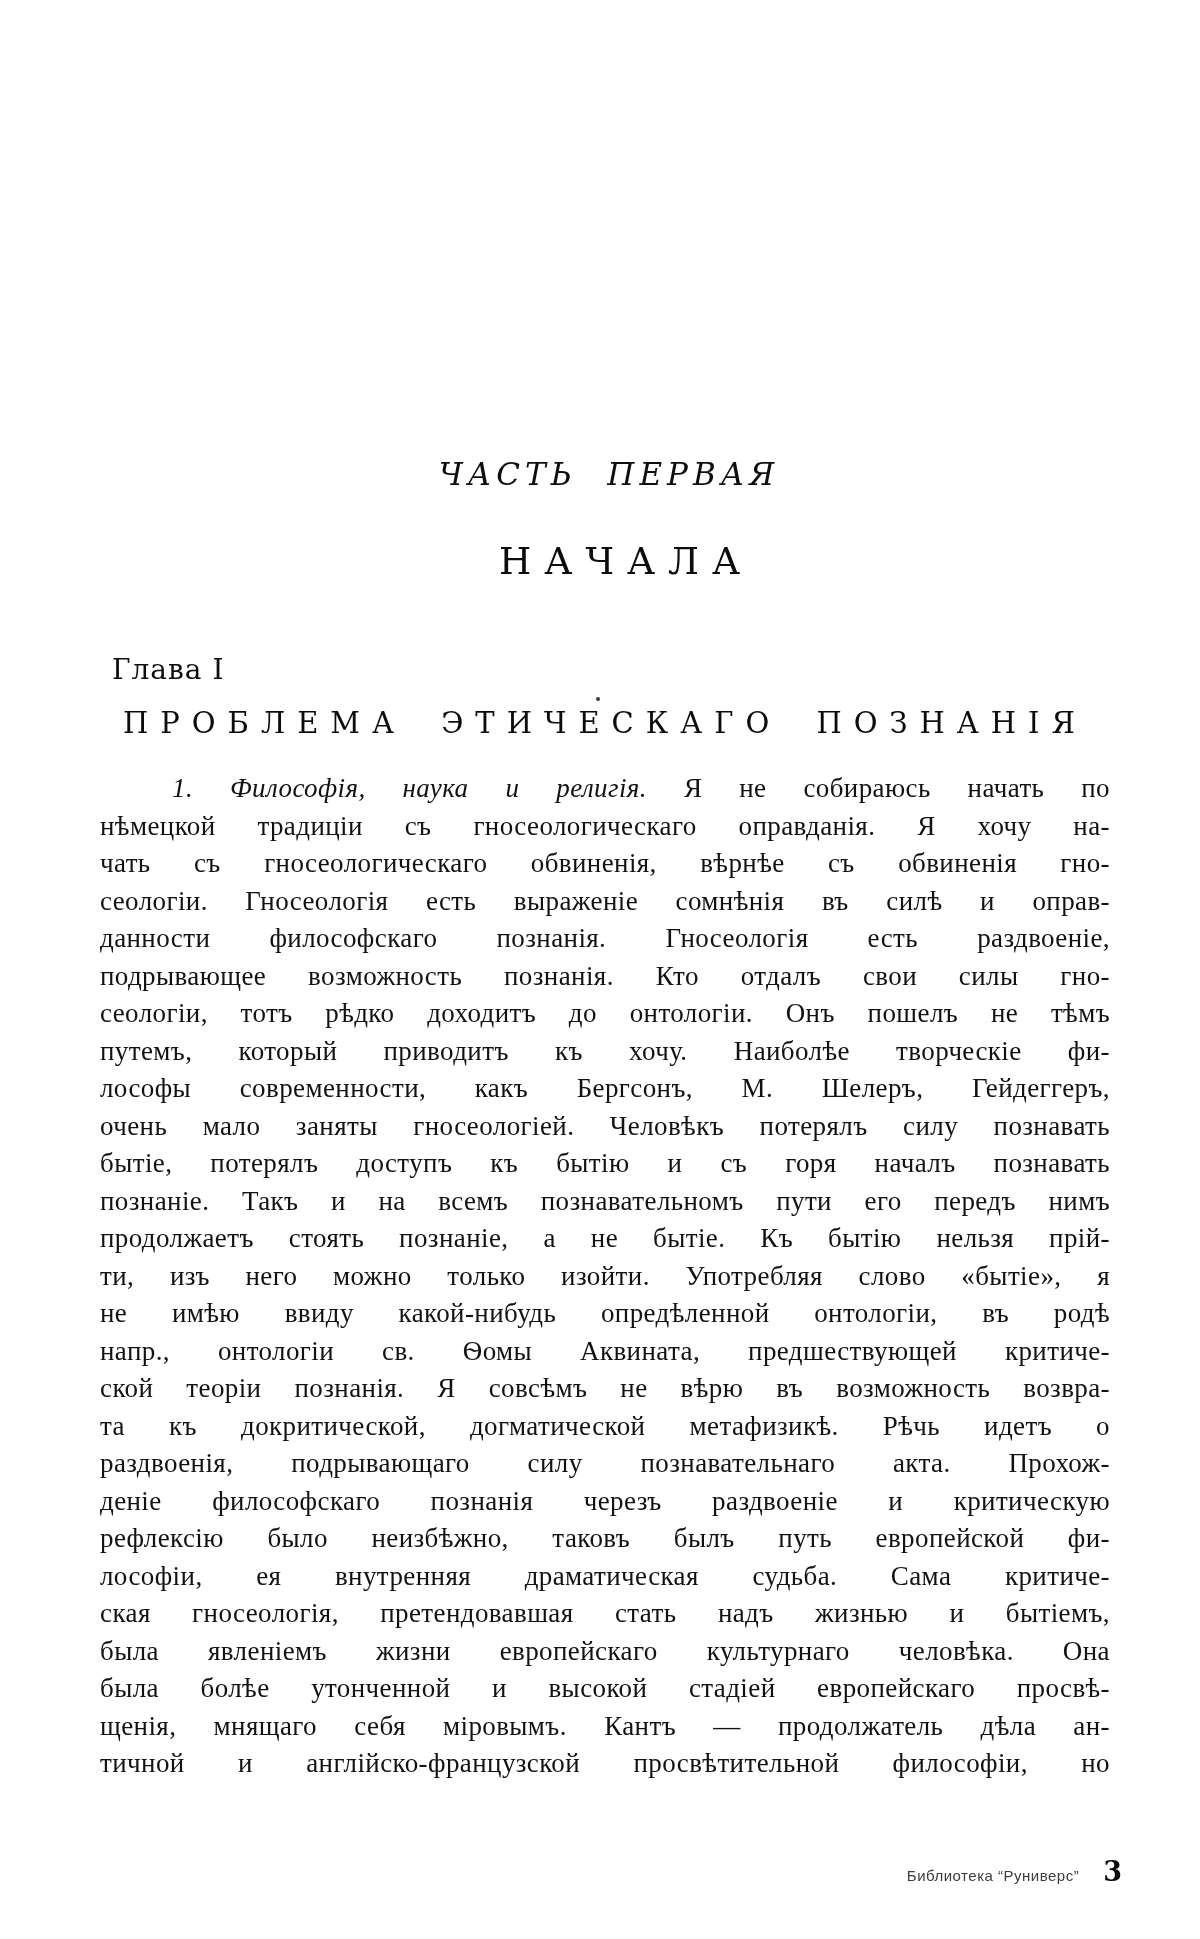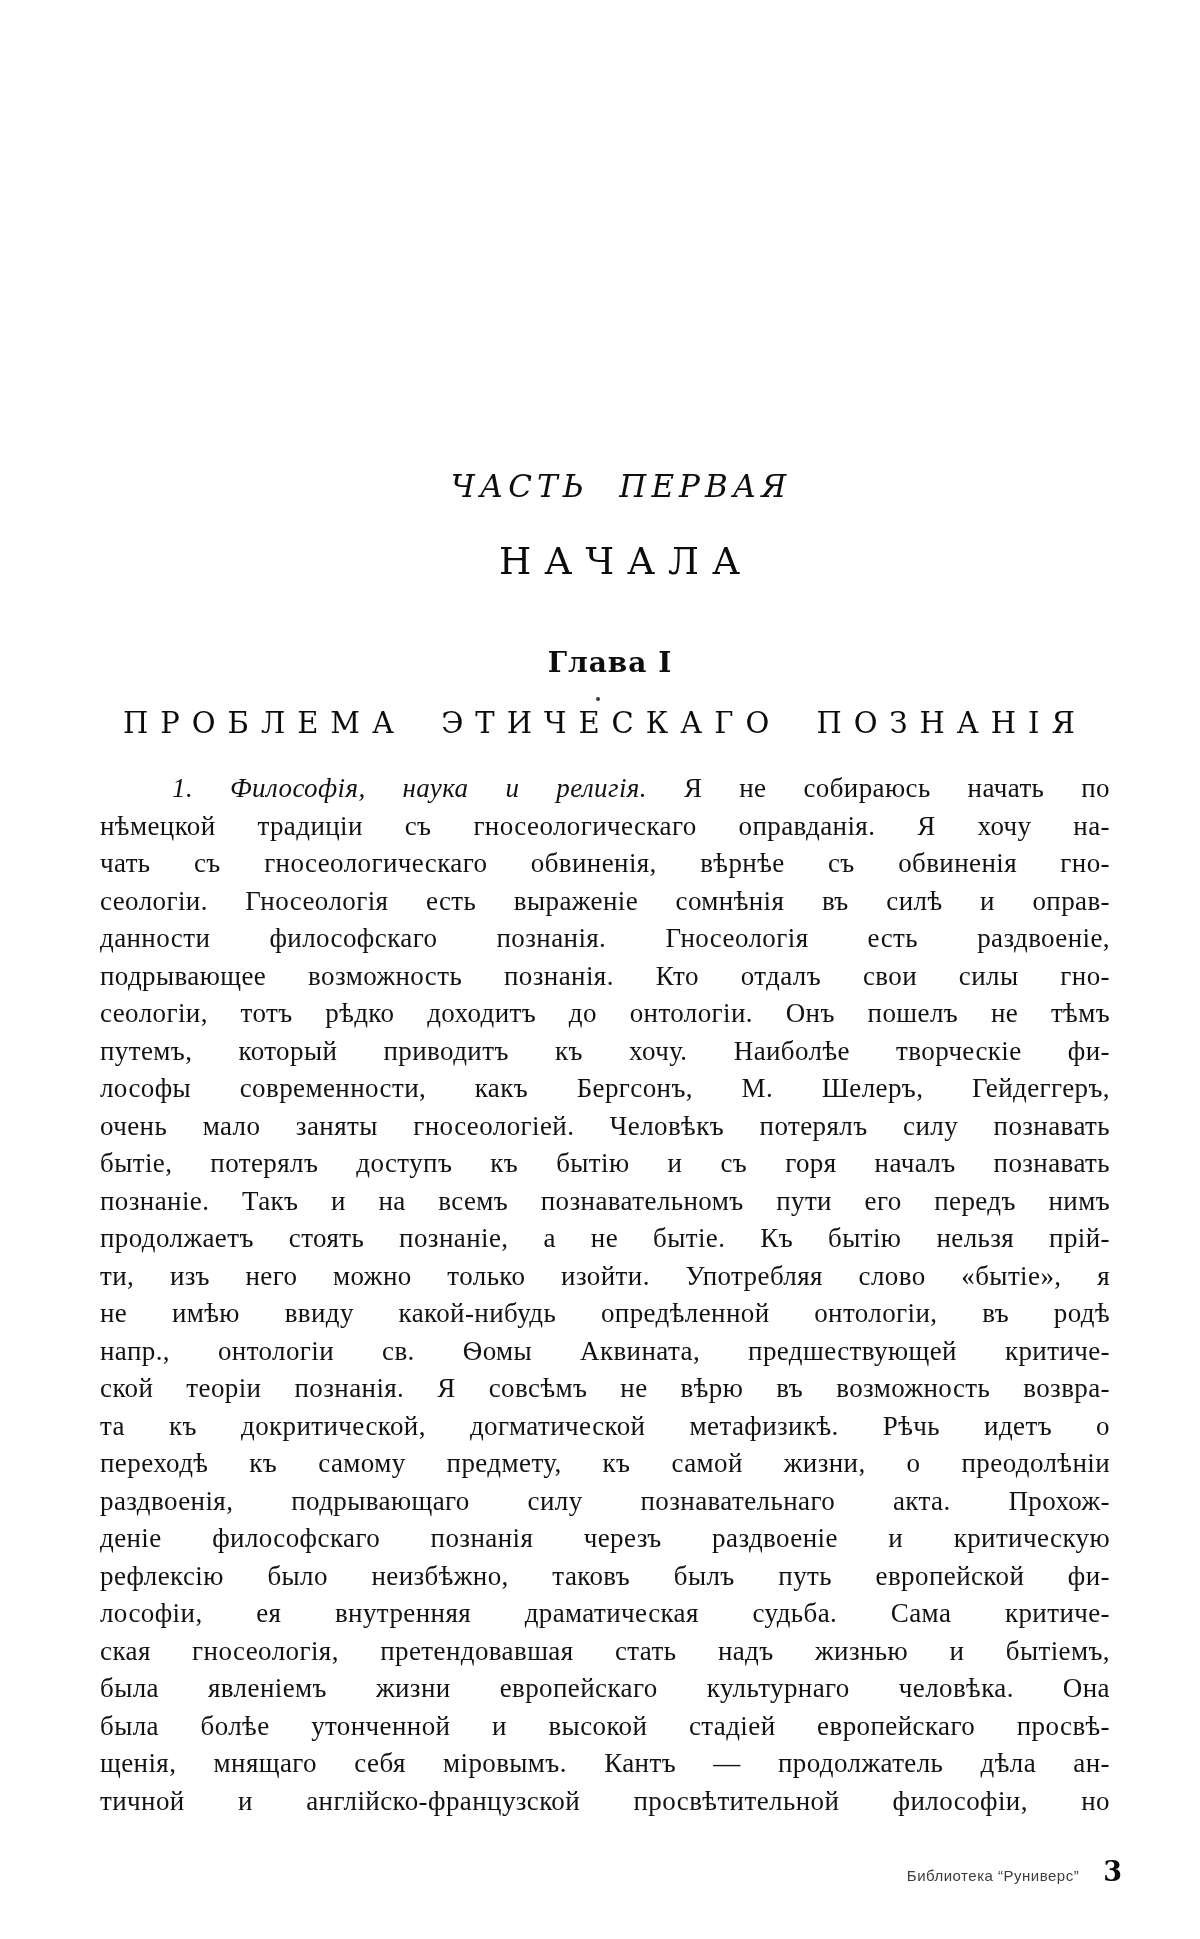--- a/index.html
+++ b/index.html
@@ -14,21 +14,21 @@
     background: #ffffff;
     color: #101010;
     font-family: "DejaVu Serif", serif;
     overflow: hidden;
   }
   .part-label {
     position: absolute;
     top: 452px;
     left: 100px;
     width: 1010px;
-    margin: 16px;
+    margin: 4px;
     text-align: center;
     font-style: italic;
     font-weight: normal;
     font-size: 31px;
     letter-spacing: 5px;
     word-spacing: 16px;
     color: #0e0e0e;
   }
   .part-title {
     position: absolute;
@@ -40,23 +40,23 @@
     font-weight: normal;
     font-size: 37px;
     letter-spacing: 13px;
     color: #0c0c0c;
   }
   .chapter-label {
     position: absolute;
     top: 641px;
     left: 100px;
     width: 1010px;
-    margin: 5px;
-    text-align: center;
-    font-weight: bold;
+    margin: 12px;
+    text-align: left;
+    font-weight: normal;
     font-size: 28px;
     letter-spacing: 1px;
     color: #0e0e0e;
   }
   .ink-dot {
     position: absolute;
     top: 697px;
     left: 596px;
     width: 4px;
     height: 4px;
@@ -155,21 +155,20 @@
       <div class="line">лософы современности, какъ Бергсонъ, М. Шелеръ, Гейдеггеръ,</div>
       <div class="line">очень мало заняты гносеологіей. Человѣкъ потерялъ силу познавать</div>
       <div class="line">бытіе, потерялъ доступъ къ бытію и съ горя началъ познавать</div>
       <div class="line">познаніе. Такъ и на всемъ познавательномъ пути его передъ нимъ</div>
       <div class="line">продолжаетъ стоять познаніе, а не бытіе. Къ бытію нельзя прій-</div>
       <div class="line">ти, изъ него можно только изойти. Употребляя слово «бытіе», я</div>
       <div class="line">не имѣю ввиду какой-нибудь опредѣленной онтологіи, въ родѣ</div>
       <div class="line">напр., онтологіи св. Ѳомы Аквината, предшествующей критиче-</div>
       <div class="line">ской теоріи познанія. Я совсѣмъ не вѣрю въ возможность возвра-</div>
       <div class="line">та къ докритической, догматической метафизикѣ. Рѣчь идетъ о</div>
-      <div class="line">переходѣ къ самому предмету, къ самой жизни, о преодолѣніи</div>
       <div class="line">раздвоенія, подрывающаго силу познавательнаго акта. Прохож-</div>
       <div class="line">деніе философскаго познанія черезъ раздвоеніе и критическую</div>
       <div class="line">рефлексію было неизбѣжно, таковъ былъ путь европейской фи-</div>
       <div class="line">лософіи, ея внутренняя драматическая судьба. Сама критиче-</div>
       <div class="line">ская гносеологія, претендовавшая стать надъ жизнью и бытіемъ,</div>
       <div class="line">была явленіемъ жизни европейскаго культурнаго человѣка. Она</div>
       <div class="line">была болѣе утонченной и высокой стадіей европейскаго просвѣ-</div>
       <div class="line">щенія, мнящаго себя міровымъ. Кантъ — продолжатель дѣла ан-</div>
       <div class="line">тичной и англійско-французской просвѣтительной философіи, но</div>
     </div>

